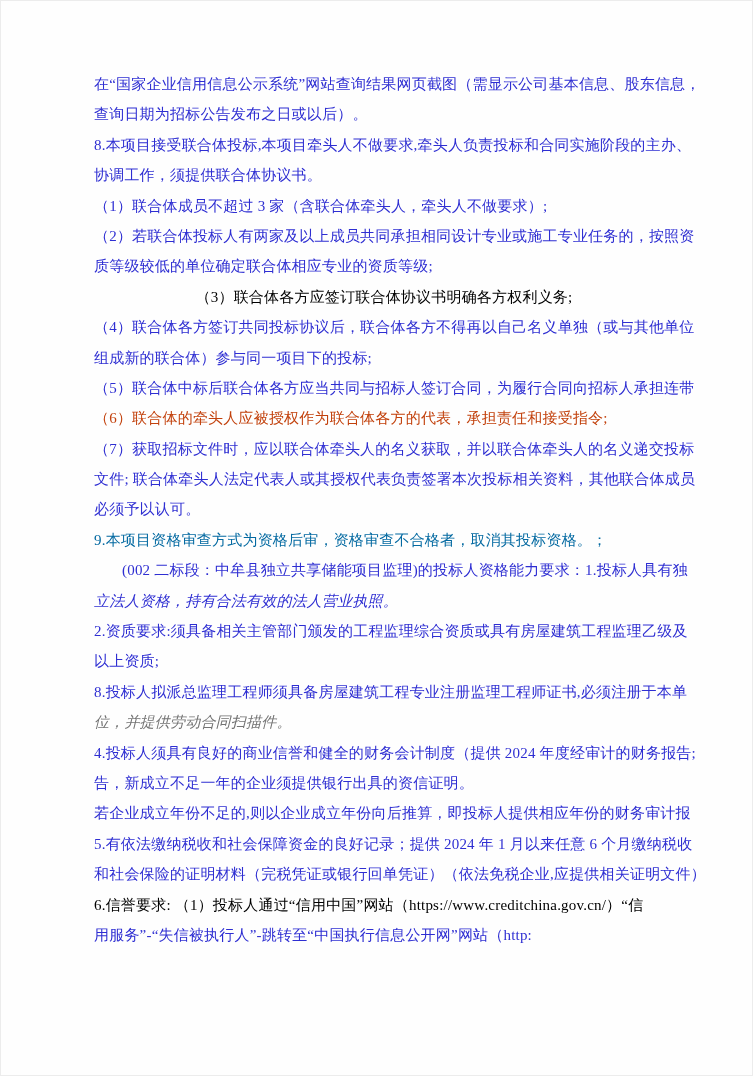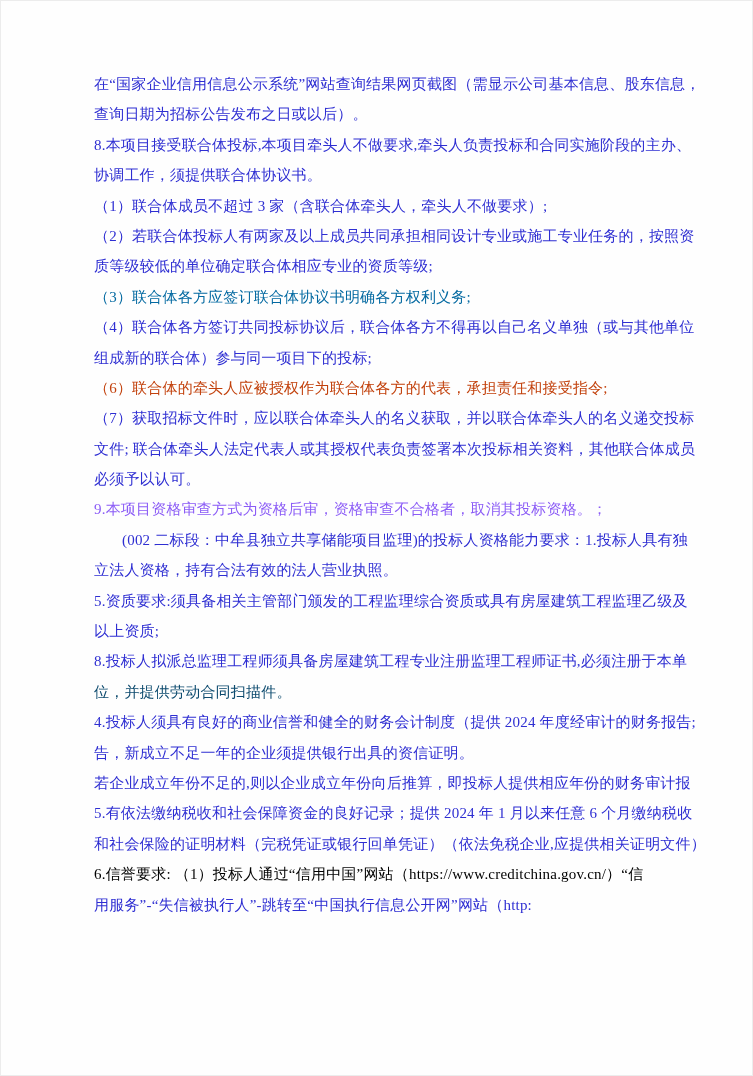--- a/index.html
+++ b/index.html
@@ -42,34 +42,35 @@
 
 <div class="page">
   <div class="doc-body">
       <div class="line" style="color: rgb(46, 46, 210);">在“国家企业信用信息公示系统”网站查询结果网页截图（需显示公司基本信息、股东信息，</div>
       <div class="line" style="color: rgb(46, 46, 210);">查询日期为招标公告发布之日或以后）。</div>
       <div class="line" style="color: rgb(46, 46, 210);">8.本项目接受联合体投标,本项目牵头人不做要求,牵头人负责投标和合同实施阶段的主办、</div>
       <div class="line" style="color: rgb(46, 46, 210);">协调工作，须提供联合体协议书。</div>
       <div class="line" style="color: rgb(46, 46, 210);">（1）联合体成员不超过 3 家（含联合体牵头人，牵头人不做要求）;</div>
       <div class="line" style="color: rgb(46, 46, 210);">（2）若联合体投标人有两家及以上成员共同承担相同设计专业或施工专业任务的，按照资</div>
       <div class="line" style="color: rgb(46, 46, 210);">质等级较低的单位确定联合体相应专业的资质等级;</div>
-      <div class="line" style="color: #0369a1;">（3）联合体各方应签订联合体协议书明确各方权利义务;</div>
+      <div class="line" style="color: #000000; text-align: center;">（3）联合体各方应签订联合体协议书明确各方权利义务;</div>
       <div class="line" style="color: rgb(46, 46, 210);">（4）联合体各方签订共同投标协议后，联合体各方不得再以自己名义单独（或与其他单位</div>
       <div class="line" style="color: rgb(46, 46, 210);">组成新的联合体）参与同一项目下的投标;</div>
+      <div class="line" style="color: rgb(46, 46, 210);">（5）联合体中标后联合体各方应当共同与招标人签订合同，为履行合同向招标人承担连带</div>
       <div class="line" style="color: #c2410c;">（6）联合体的牵头人应被授权作为联合体各方的代表，承担责任和接受指令;</div>
       <div class="line" style="color: rgb(46, 46, 210);">（7）获取招标文件时，应以联合体牵头人的名义获取，并以联合体牵头人的名义递交投标</div>
       <div class="line" style="color: rgb(46, 46, 210);">文件; 联合体牵头人法定代表人或其授权代表负责签署本次投标相关资料，其他联合体成员</div>
       <div class="line" style="color: rgb(46, 46, 210);">必须予以认可。</div>
-      <div class="line" style="color: #8b5cf6;">9.本项目资格审查方式为资格后审，资格审查不合格者，取消其投标资格。；</div>
+      <div class="line" style="color: #0369a1;">9.本项目资格审查方式为资格后审，资格审查不合格者，取消其投标资格。；</div>
       <div class="line indent" style="color: rgb(46, 46, 210);">(002 二标段：中牟县独立共享储能项目监理)的投标人资格能力要求：1.投标人具有独</div>
-      <div class="line" style="color: rgb(46, 46, 210);">立法人资格，持有合法有效的法人营业执照。</div>
-      <div class="line" style="color: rgb(46, 46, 210);">5.资质要求:须具备相关主管部门颁发的工程监理综合资质或具有房屋建筑工程监理乙级及</div>
+      <div class="line" style="color: rgb(46, 46, 210); font-style: italic;">立法人资格，持有合法有效的法人营业执照。</div>
+      <div class="line" style="color: rgb(46, 46, 210);">2.资质要求:须具备相关主管部门颁发的工程监理综合资质或具有房屋建筑工程监理乙级及</div>
       <div class="line" style="color: rgb(46, 46, 210);">以上资质;</div>
       <div class="line" style="color: rgb(46, 46, 210);">8.投标人拟派总监理工程师须具备房屋建筑工程专业注册监理工程师证书,必须注册于本单</div>
-      <div class="line" style="color: #0c4a6e;">位，并提供劳动合同扫描件。</div>
+      <div class="line" style="color: #737373; font-style: italic;">位，并提供劳动合同扫描件。</div>
       <div class="line" style="color: rgb(46, 46, 210);">4.投标人须具有良好的商业信誉和健全的财务会计制度（提供 2024 年度经审计的财务报告;</div>
       <div class="line" style="color: rgb(46, 46, 210);">告，新成立不足一年的企业须提供银行出具的资信证明。</div>
       <div class="line" style="color: rgb(46, 46, 210);">若企业成立年份不足的,则以企业成立年份向后推算，即投标人提供相应年份的财务审计报</div>
       <div class="line" style="color: rgb(46, 46, 210);">5.有依法缴纳税收和社会保障资金的良好记录；提供 2024 年 1 月以来任意 6 个月缴纳税收</div>
       <div class="line" style="color: rgb(46, 46, 210);">和社会保险的证明材料（完税凭证或银行回单凭证）（依法免税企业,应提供相关证明文件）</div>
       <div class="line" style="color: #000000;">6.信誉要求: （1）投标人通过“信用中国”网站（https://www.creditchina.gov.cn/）“信</div>
       <div class="line" style="color: rgb(46, 46, 210);">用服务”-“失信被执行人”-跳转至“中国执行信息公开网”网站（http:</div>
     </div>
 </div>
 

